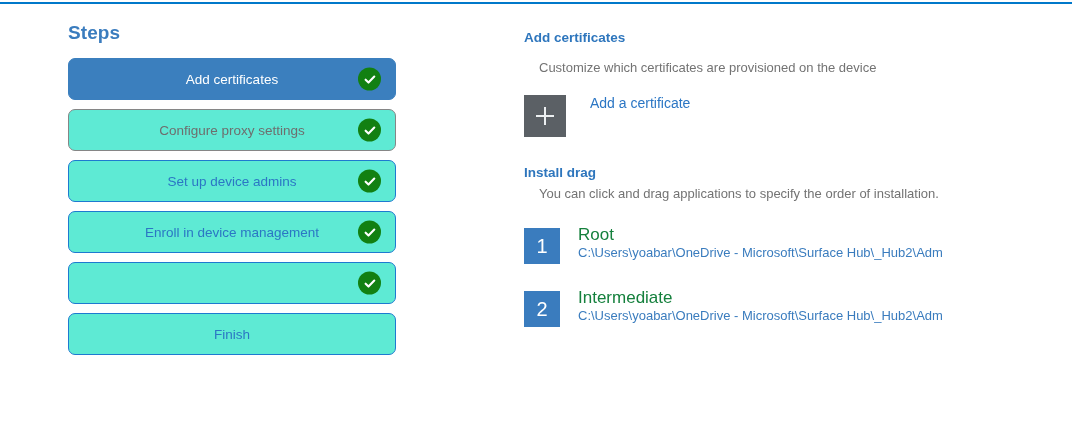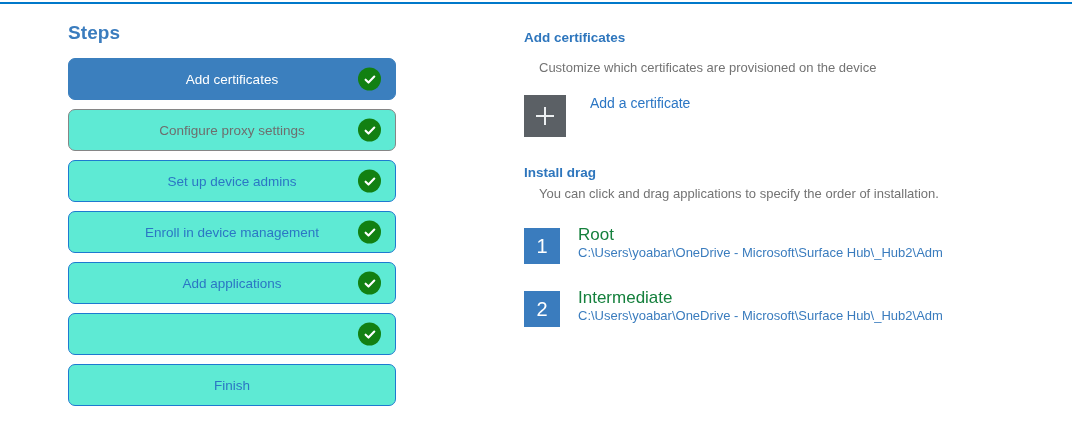--- a/index.html
+++ b/index.html
@@ -204,28 +204,20 @@
       <div class="step-btn">
         <span class="step-label">Set up device admins</span>
         <span class="check">
           <svg width="14" height="14" viewBox="0 0 14 14">
             <path d="M2.6 7.2 L5.5 10.1 L11.3 4.1" fill="none" stroke="#ffffff" stroke-width="2.1" stroke-linecap="round" stroke-linejoin="round"></path>
           </svg>
         </span>
       </div>
       <div class="step-btn">
         <span class="step-label">Enroll in device management</span>
-        <span class="check">
-          <svg width="14" height="14" viewBox="0 0 14 14">
-            <path d="M2.6 7.2 L5.5 10.1 L11.3 4.1" fill="none" stroke="#ffffff" stroke-width="2.1" stroke-linecap="round" stroke-linejoin="round"></path>
-          </svg>
-        </span>
-      </div>
-      <div class="step-btn">
-        <span class="step-label">Add applications</span>
         <span class="check">
           <svg width="14" height="14" viewBox="0 0 14 14">
             <path d="M2.6 7.2 L5.5 10.1 L11.3 4.1" fill="none" stroke="#ffffff" stroke-width="2.1" stroke-linecap="round" stroke-linejoin="round"></path>
           </svg>
         </span>
       </div>
       <div class="step-btn">
         <span class="check">
           <svg width="14" height="14" viewBox="0 0 14 14">
             <path d="M2.6 7.2 L5.5 10.1 L11.3 4.1" fill="none" stroke="#ffffff" stroke-width="2.1" stroke-linecap="round" stroke-linejoin="round"></path>

